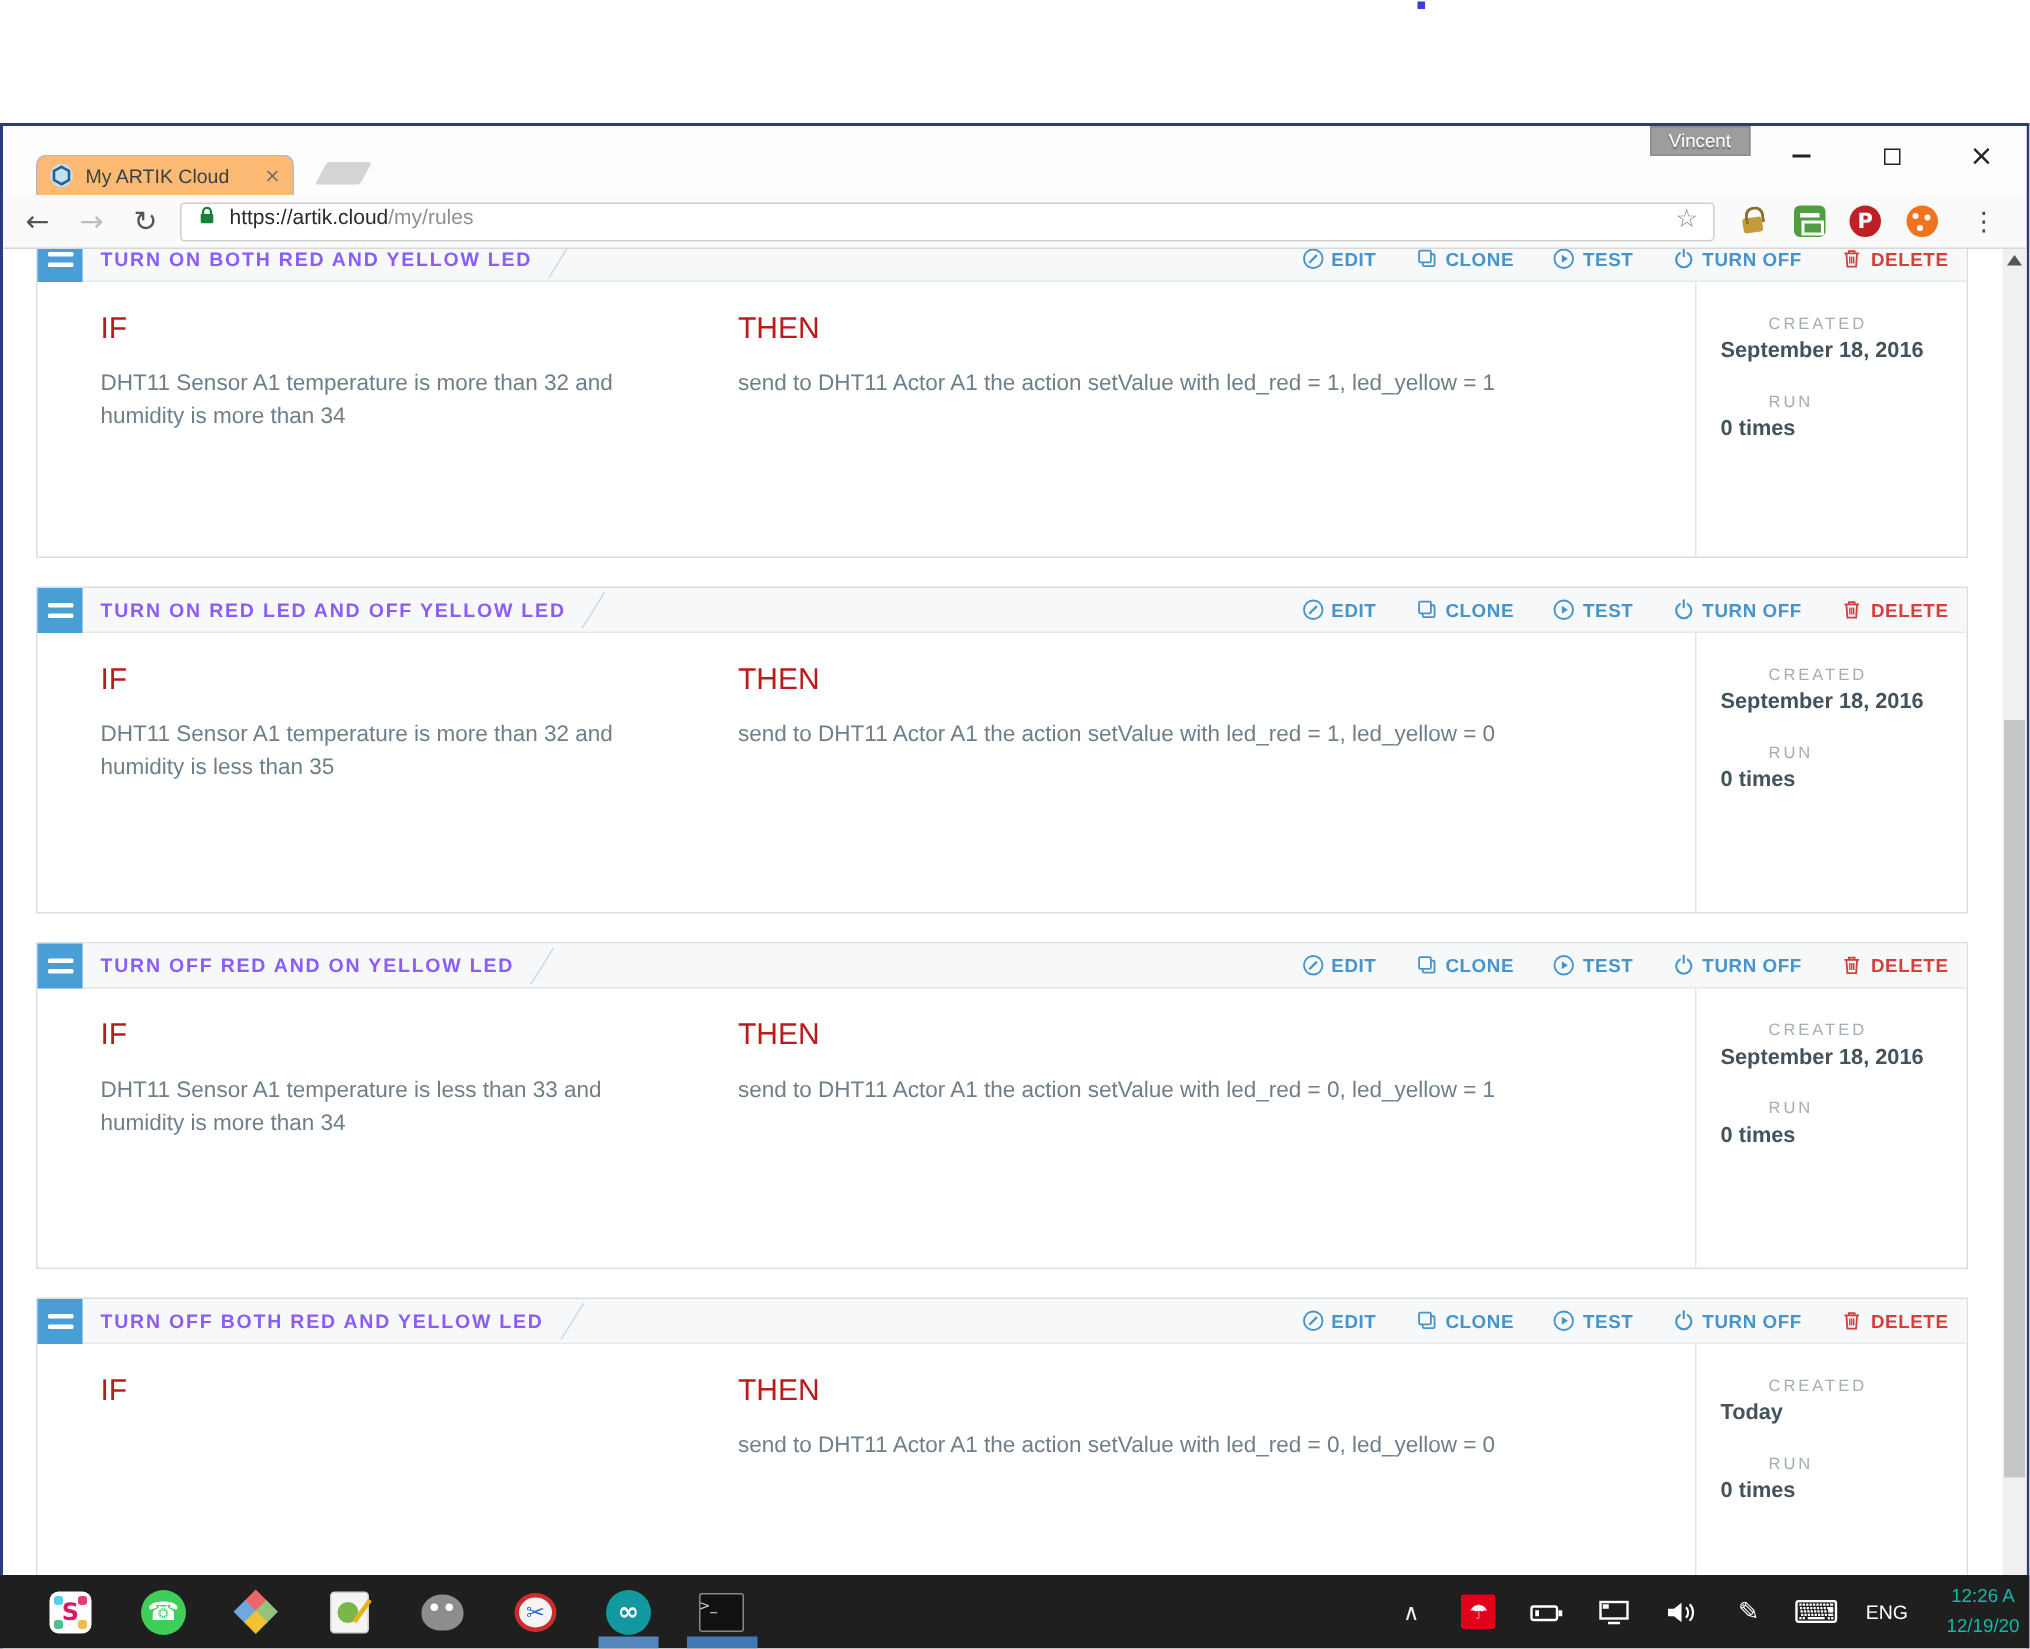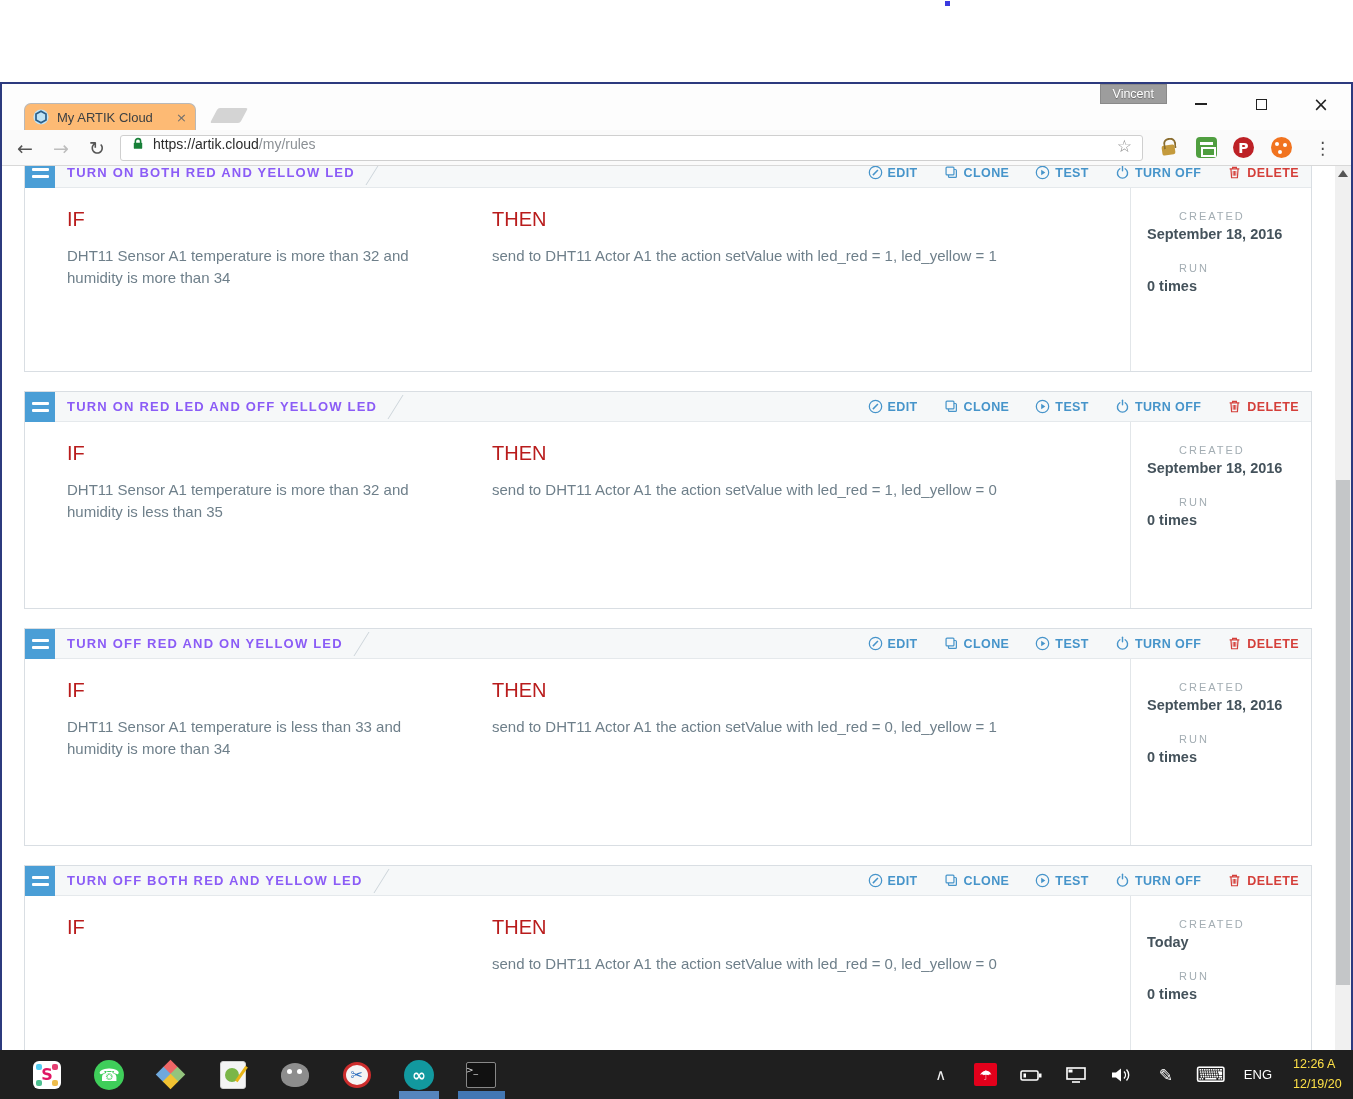--- a/index.html
+++ b/index.html
@@ -127,21 +127,21 @@
   .ic-term { width:30px; height:26px; background:#111; border:1px solid #888; border-radius:2px;
              font-size:9px; color:#ddd; padding:2px 3px; }
   .ic-term .bar { height:3px; background:#3c3c3c; margin:-1px -2px 2px; }
 
   .tb-tray { margin-left:auto; display:flex; align-items:center; gap:21px; padding-right:2px; }
   .tray-ic { display:flex; align-items:center; justify-content:center; width:24px; height:24px; cursor:pointer; }
   .chev { font-size:15px; color:#eee; }
   .avira { width:23px; height:23px; background:#e3001b; border-radius:2px; color:#fff; font-size:14px;
            display:flex; align-items:center; justify-content:center; }
   .lang { font-size:13px; color:#fff; cursor:pointer; }
-  .clock { text-align:left; font-size:12.5px; line-height:1.55; color:#fde047; width:58px;
+  .clock { text-align:center; font-size:12.5px; line-height:1.55; color:#14b8a6; width:58px;
            overflow:hidden; white-space:nowrap; cursor:pointer; }
   .app-indicator { position:absolute; bottom:0; height:8px; background:#4277b4; }
   .app-indicator.a { left:399px; width:40px; background:#5585bd; }
   .app-indicator.b { left:458px; width:47px; }
 </style>
 </head>
 <body>
 
 <div class="desktop">
   <div class="stray-dot"></div>

